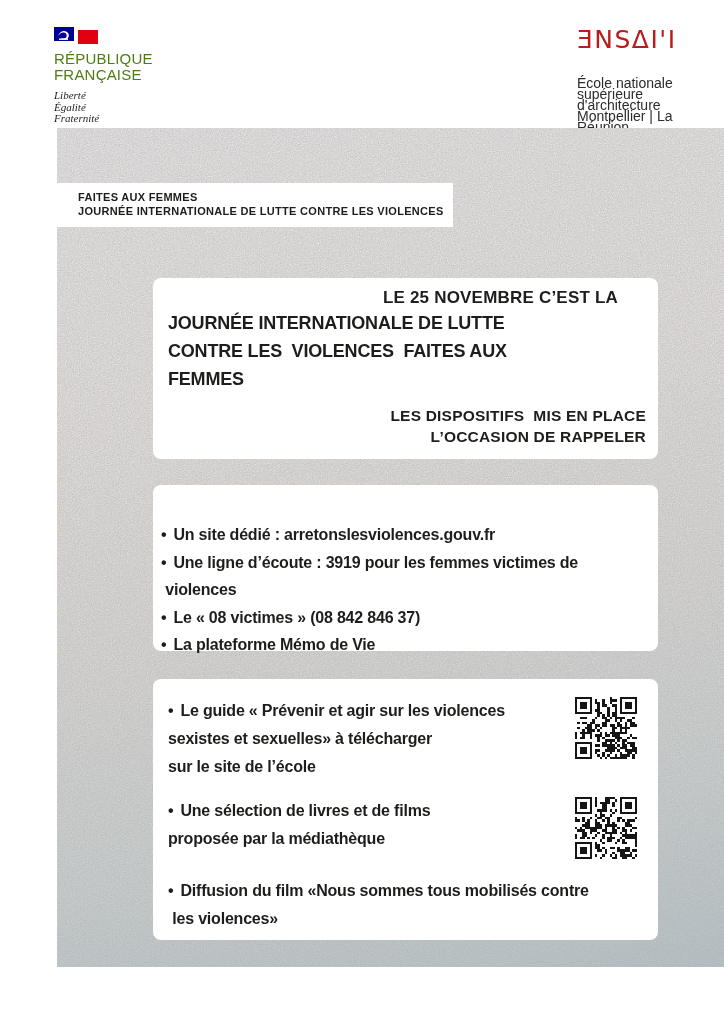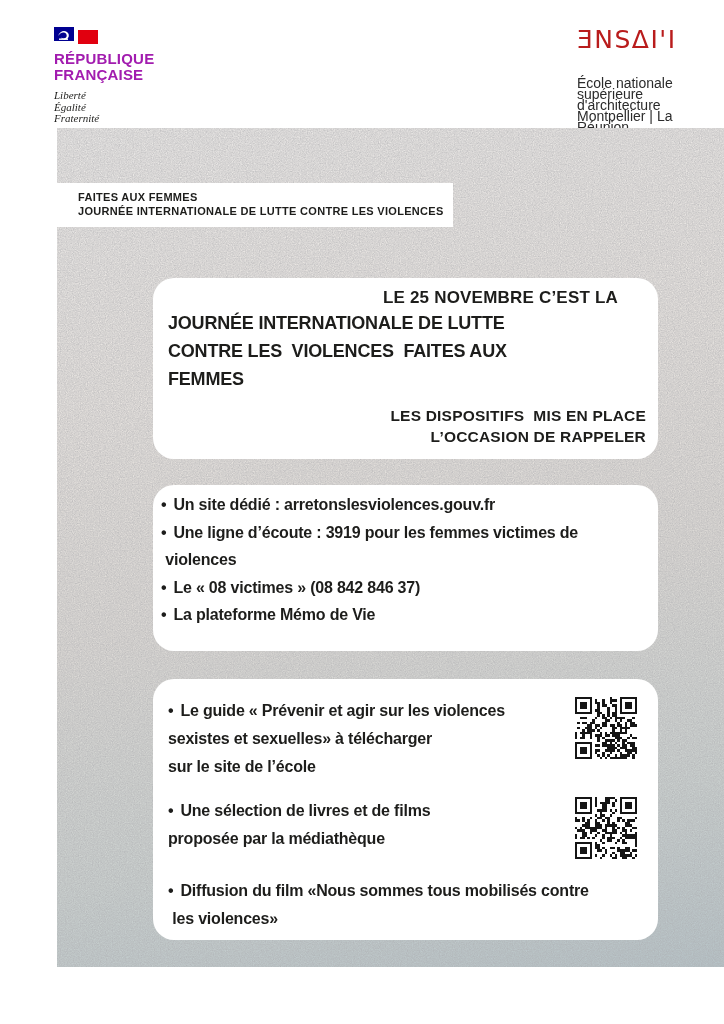--- a/index.html
+++ b/index.html
@@ -3,45 +3,45 @@
 <meta charset="utf-8">
 <style>
   html,body{margin:0;padding:0;background:#ffffff;}
   .poster{
     position:relative;width:724px;height:1024px;background:#ffffff;
     overflow:hidden;font-family:"Liberation Sans",sans-serif;color:#1d1d1b;
   }
   
   .gov-logo{position:absolute;left:54px;top:27px;}
   .flag{display:block;}
-  .gov-name{margin-top:6px;font-weight:700;font-size:15px;line-height:16px;letter-spacing:.2px;color:#a21caf;}
+  .gov-name{margin-top:6px;font-weight:400;font-size:15px;line-height:16px;letter-spacing:.2px;color:#4d7c0f;}
   .gov-motto{margin-top:7px;font-family:"Liberation Serif",serif;font-style:italic;font-size:11px;line-height:11.5px;color:#1d1d1b;}
   .school-logo{position:absolute;left:577px;top:26px;}
   .school-wordmark{font-family:"DejaVu Sans",sans-serif;font-size:25px;line-height:28px;letter-spacing:1.5px;font-weight:400;color:#b91c1c;}
   .school-lines{margin-top:24px;font-size:14px;line-height:11px;color:#2b2b2b;}
   
   .texture{
     position:absolute;left:57px;top:128px;width:667px;height:839px;
     background:linear-gradient(170deg,#ebe9e7 0%,#e8e4e0 30%,#dedbd7 55%,#ccd2d0 80%,#b7c4c8 100%);
   }
   .grain{position:absolute;left:0;top:0;width:100%;height:100%;opacity:.6;}
   
   .banner{
     position:absolute;left:0;top:55px;width:396px;height:44px;background:#ffffff;
     box-sizing:border-box;padding:8px 0 0 21px;
   }
   .banner-line{font-weight:800;font-size:11px;line-height:13.5px;letter-spacing:.3px;white-space:pre;}
   
-  .card{position:absolute;left:96px;width:505px;background:#ffffff;border-radius:21px;box-sizing:border-box;}
+  .card{position:absolute;left:96px;width:505px;background:#ffffff;border-radius:8px;box-sizing:border-box;}
   .card1{top:150px;height:181px;padding:9px 10px 0 15px;}
   .kicker{font-weight:800;font-size:17px;line-height:22px;text-align:right;margin-right:30px;letter-spacing:.2px;}
   .h-line{font-weight:800;font-size:18px;line-height:28px;letter-spacing:-.2px;white-space:pre;}
   .subtitle{margin-top:12px;text-align:right;margin-right:2px;}
   .sub-line{font-weight:800;font-size:15.5px;line-height:21px;letter-spacing:.2px;white-space:pre;}
-  .card2{top:357px;height:166px;padding:6px 6px 0 8px;}
+  .card2{top:357px;height:166px;padding:36px 6px 0 8px;}
   .bullet-row{font-weight:800;font-size:16px;line-height:27.5px;letter-spacing:-.2px;white-space:pre;}
   .bullet-row::before{content:"\2022";margin-right:7px;}
   .card3{top:551px;height:261px;padding:18px 8px 0 15px;}
   .action-row{display:flex;align-items:flex-start;}
   .action-row.m1{margin-bottom:16px;}
   .action-row.m2{margin-bottom:18px;}
   .action-text{font-weight:800;font-size:16px;line-height:28px;letter-spacing:-.2px;white-space:pre;}
   .action-text::before{content:"\2022";margin-right:7px;}
   .qr{width:62px;height:62px;margin-left:auto;margin-right:13px;background:#ffffff;flex:none;}
 </style>

